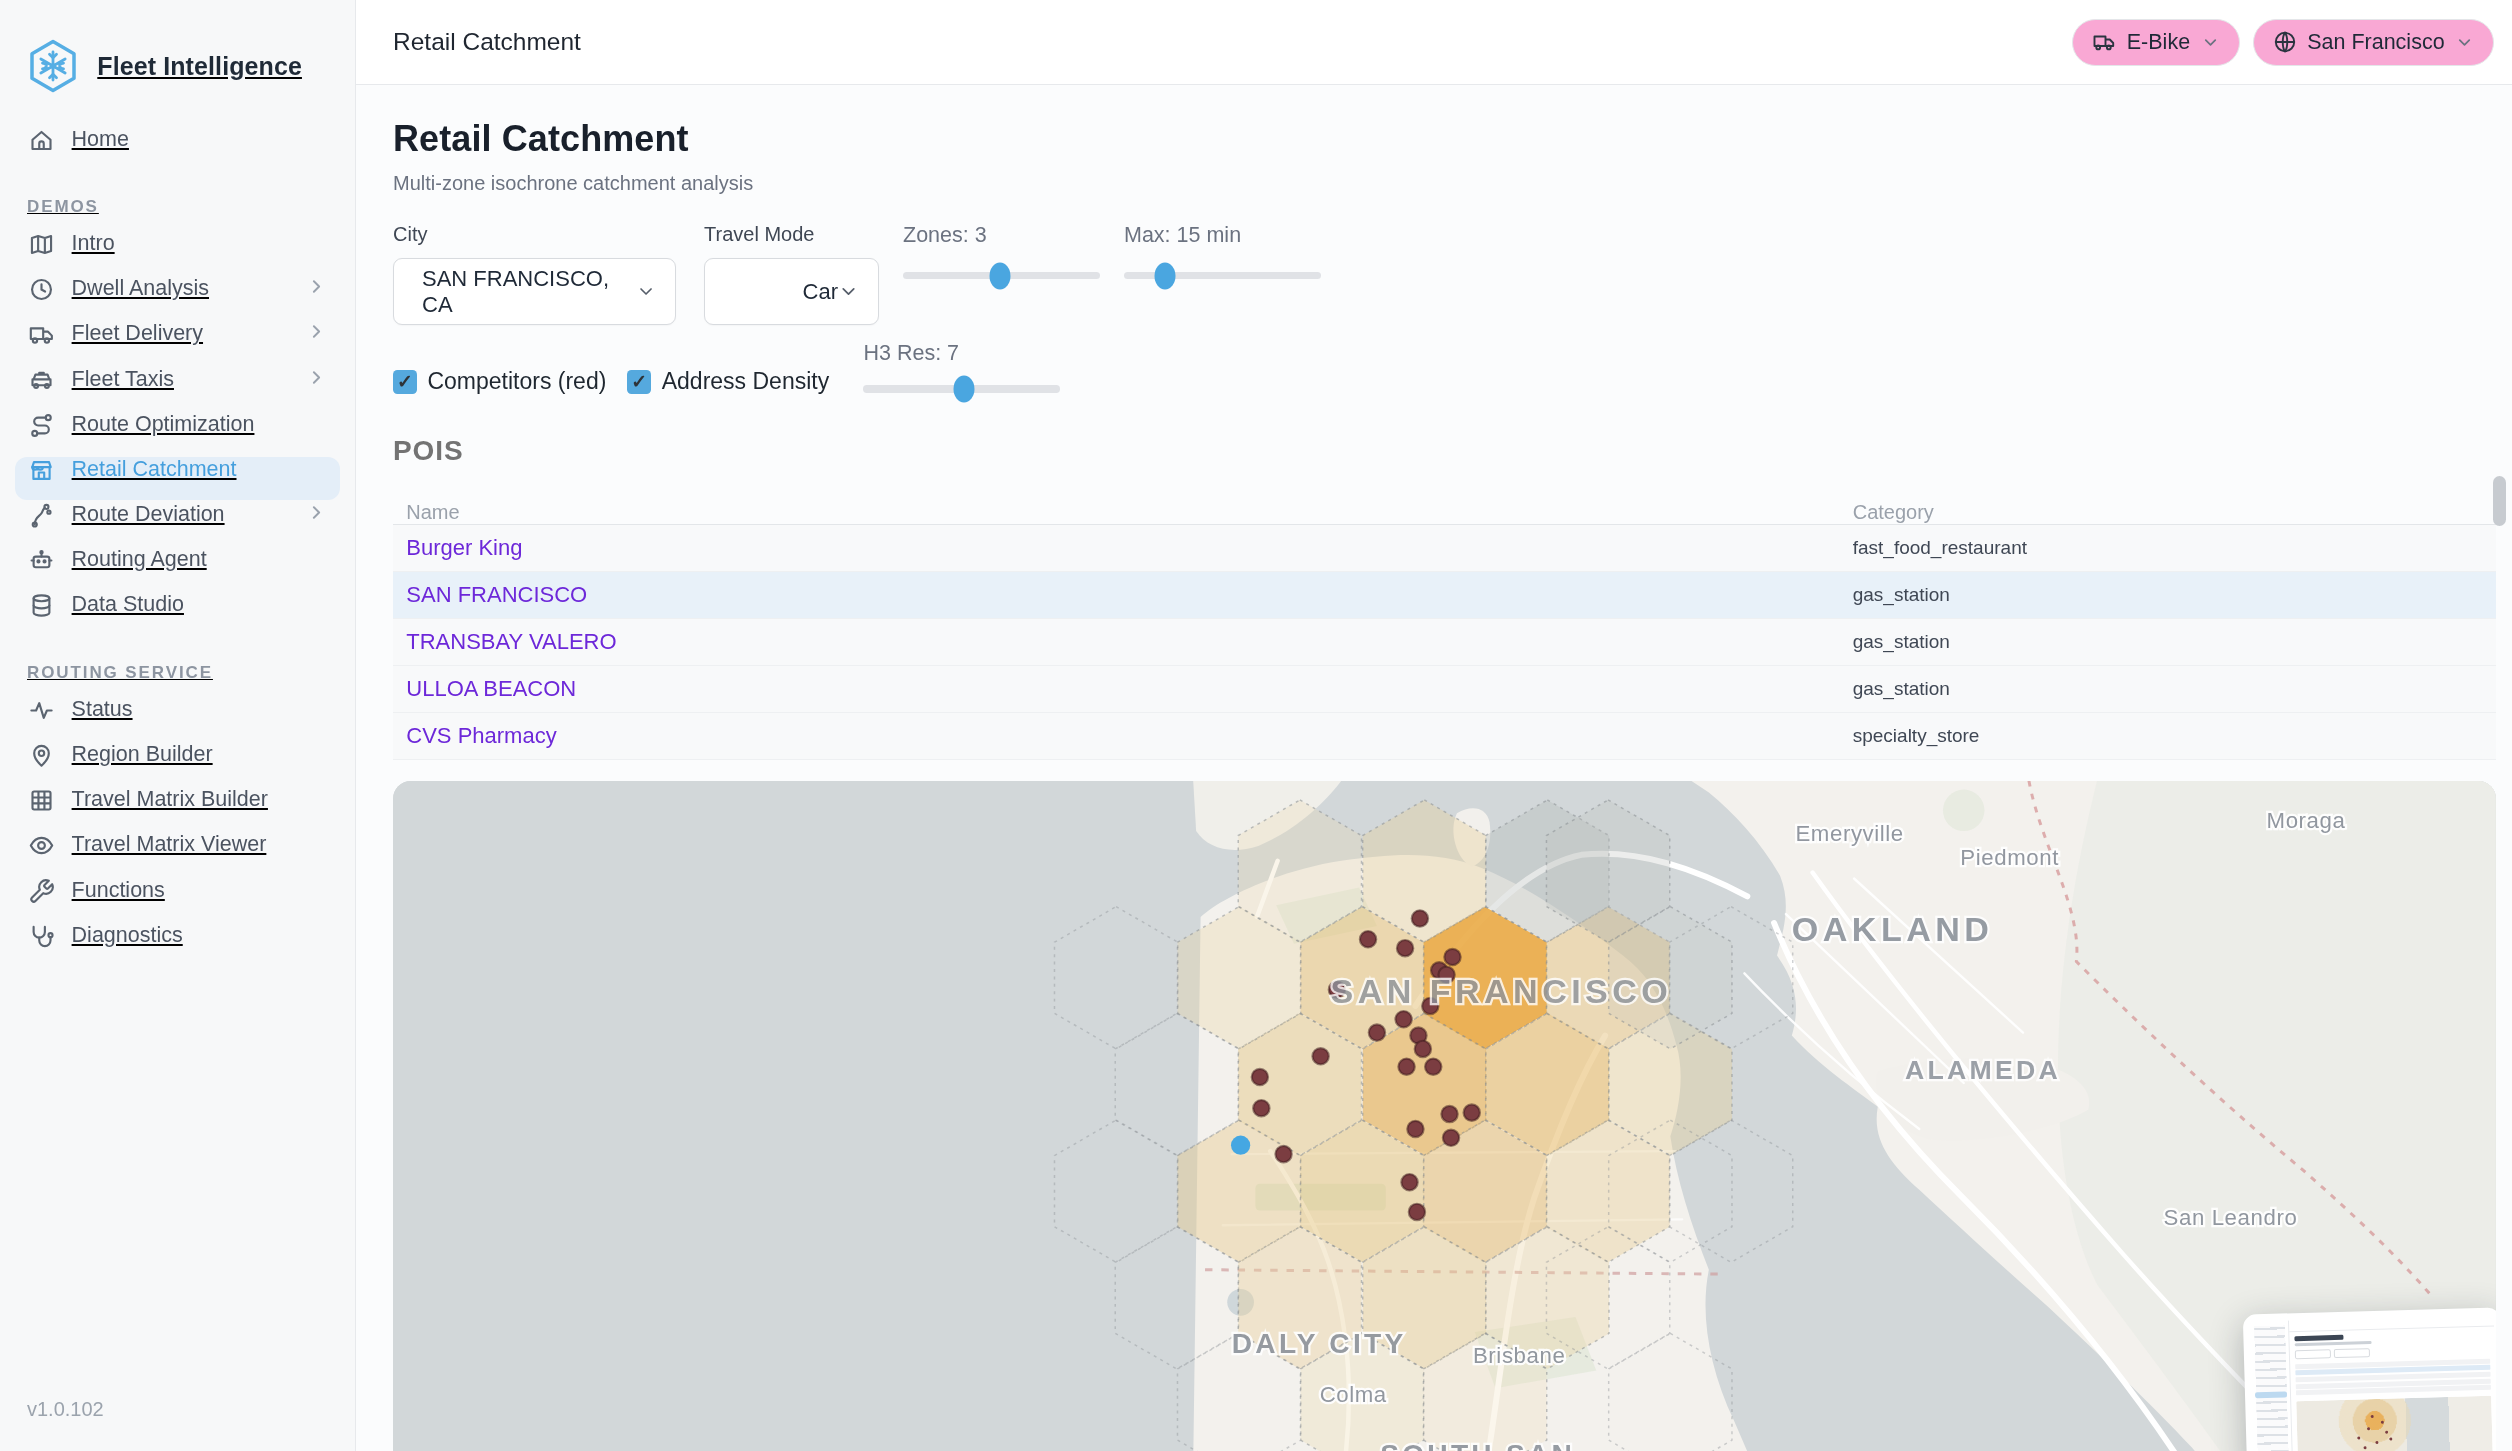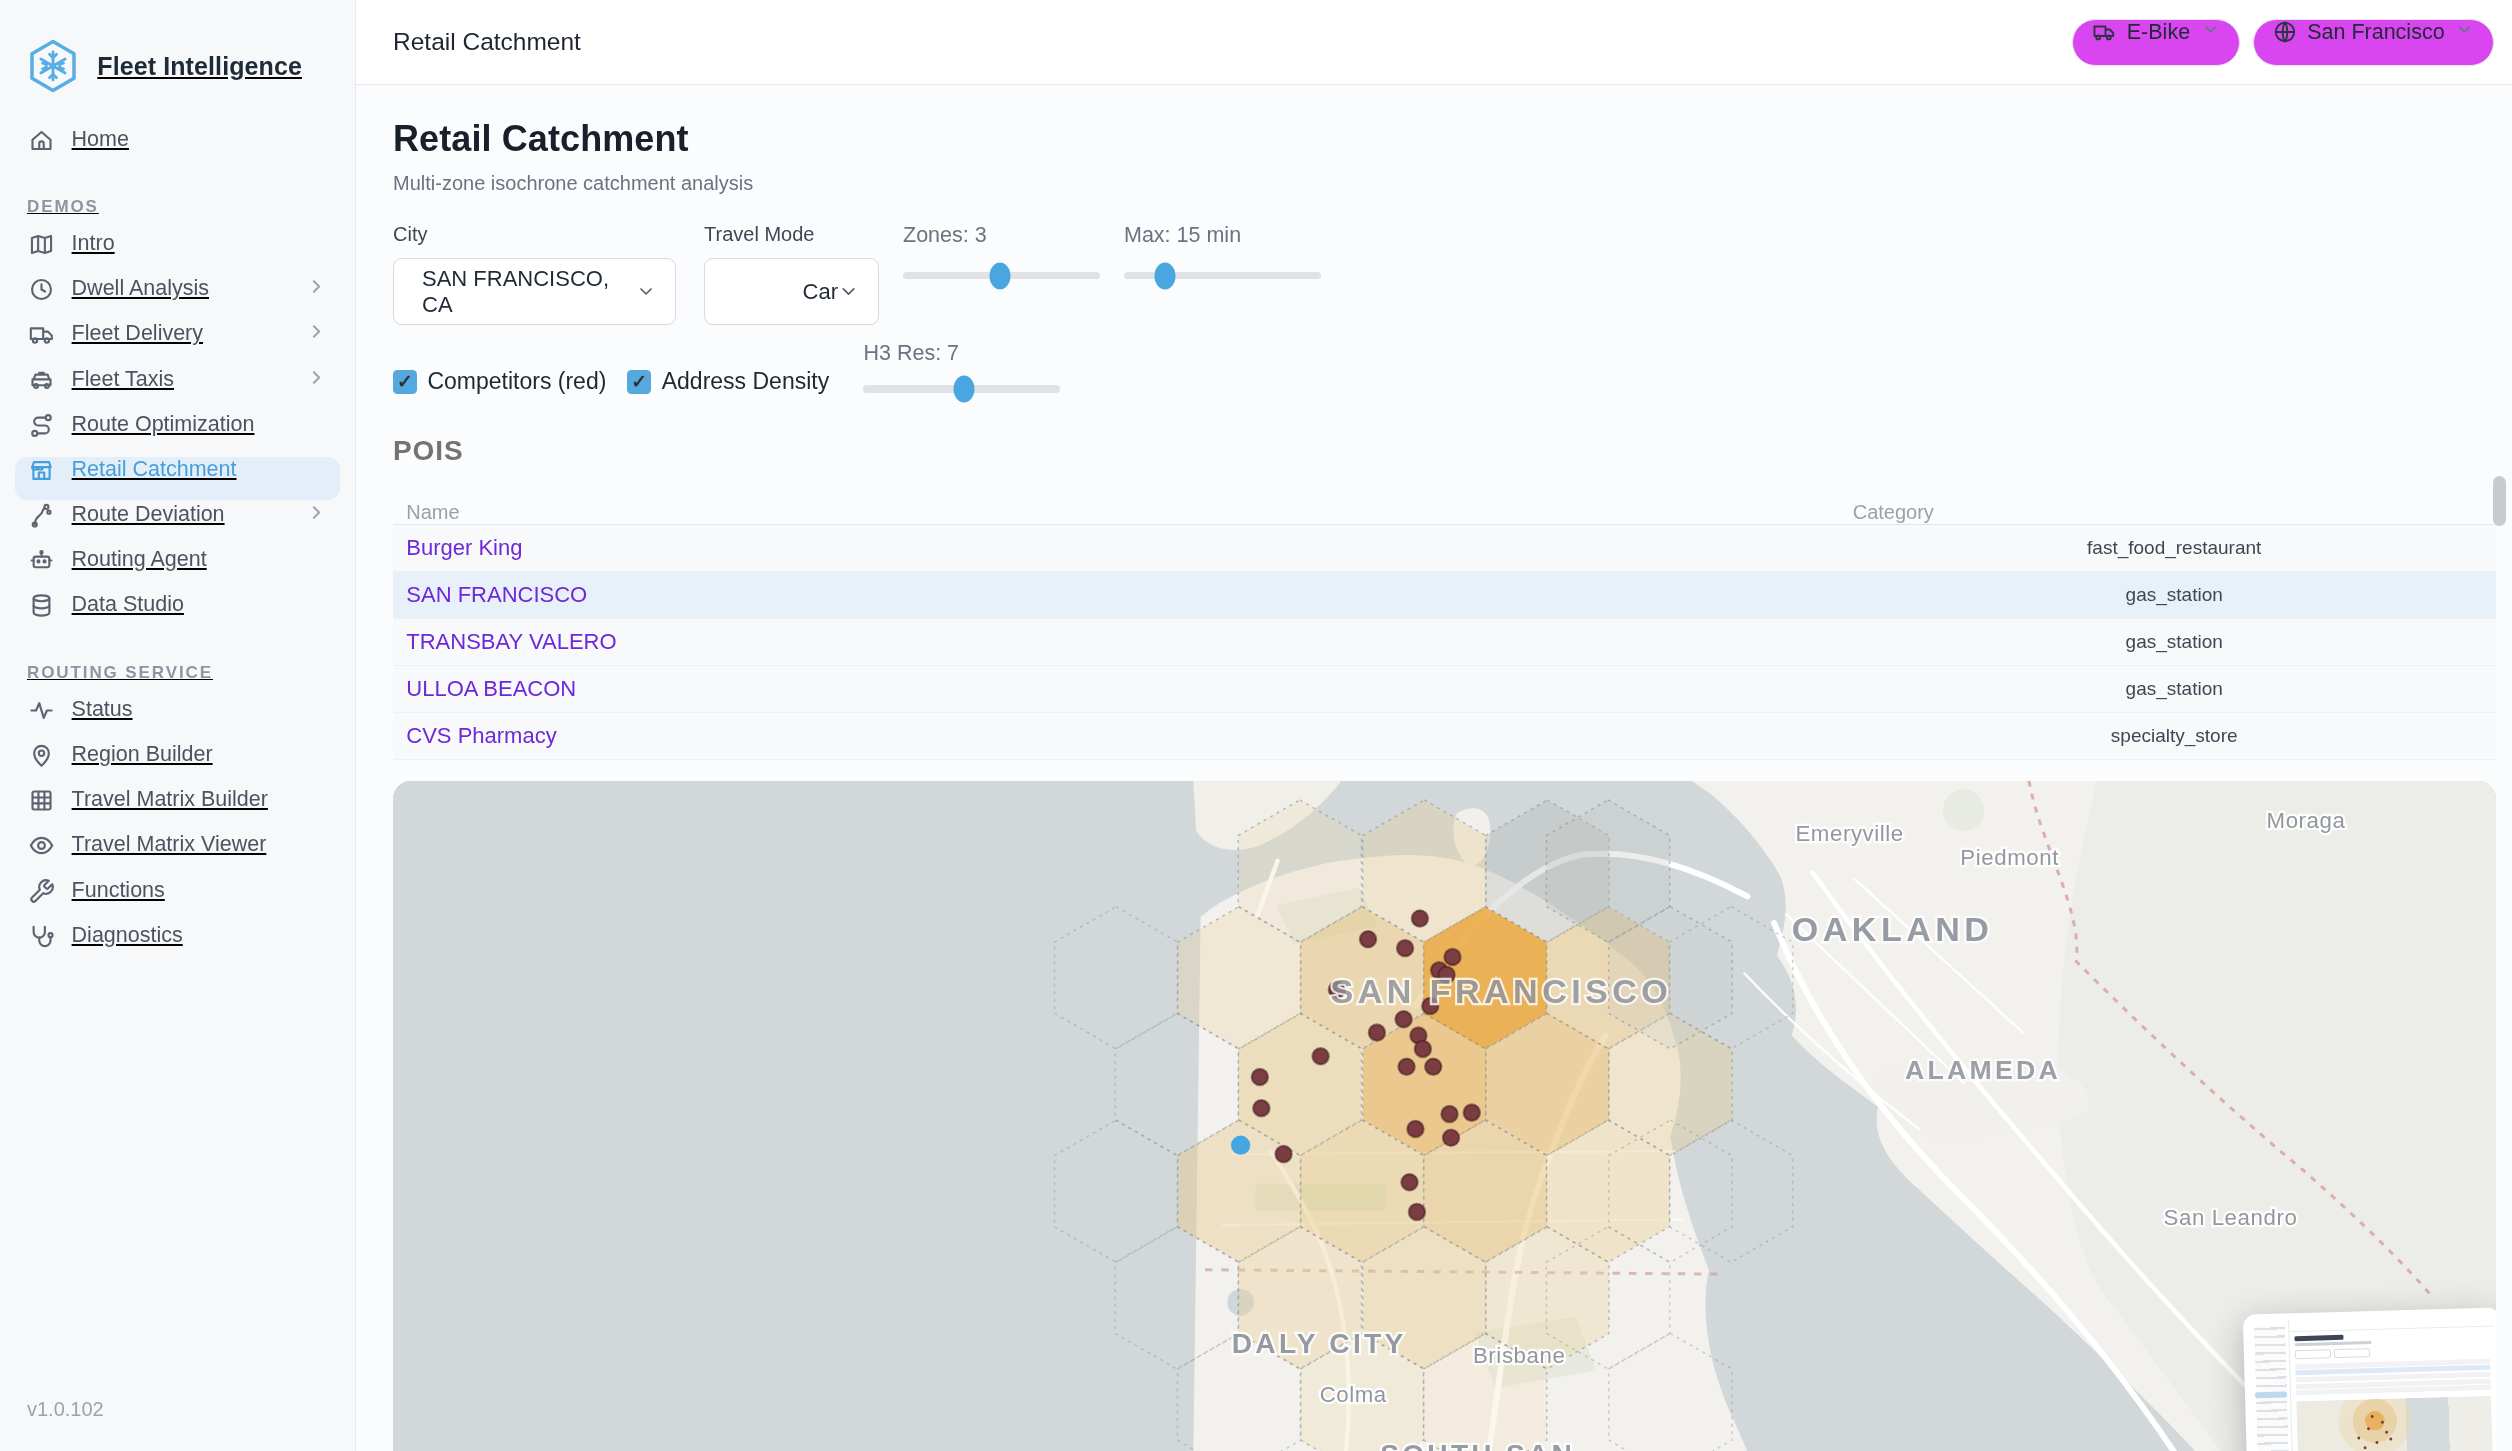--- a/index.html
+++ b/index.html
@@ -24,22 +24,22 @@
   .nav-item.active { background:#e4eef8; color:#459fdd; }
   .nav-item.active .nicon { color:#459fdd; }
   .version { position:absolute; left:27px; bottom:30px; font-size:20px; color:#9ba3ad; }
 
   
   .main { flex:1; display:flex; flex-direction:column; height:100%; background:#fbfcfd; min-width:0; }
   .topbar { height:85px; min-height:85px; background:#fff; border-bottom:0.7px solid #e7e9ec;
     display:flex; align-items:center; padding:0 18px 0 37px; }
   .topbar-title { font-size:24.5px; font-weight:500; color:#1f2630; }
   .pills { margin-left:auto; display:flex; gap:13.3px; }
-  .pill { display:flex; gap:10.4px; height:47px; padding:0 19px;
-    background:#d946ef; border:0.7px solid #e4e6e9; border-radius:25px; font-size:21.5px;
+  .pill { display:flex; align-items:center; gap:10.4px; height:47px; padding:0 19px;
+    background:#f9a8d4; border:0.7px solid #e4e6e9; border-radius:25px; font-size:21.5px;
     color:#1f2937; cursor:pointer; }
   .pill svg { width:24px; height:24px; color:#2b3440; }
   .pill .chev { width:19px; height:19px; color:#6b7280; }
 
   .content { position:relative; flex:1; overflow:hidden; padding:33px 16.3px 0 37px;
     display:flex; flex-direction:column; }
   .page-title { font-size:36px; font-weight:700; color:#19202b; letter-spacing:0.1px; }
   .page-subtitle { margin-top:12px; font-size:20px; color:#6b7280; }
 
   
@@ -68,21 +68,21 @@
 
   
   .pois-heading { margin-top:40px; font-size:28px; font-weight:700; color:#737373; letter-spacing:0.9px; }
   .table { margin-top:15px; }
   .t-head { display:flex; height:43px; align-items:flex-end; border-bottom:1.5px solid #e3e6e9; }
   .t-head .c-name { flex:1; padding-left:13.3px; font-size:20px; color:#9aa1ab; }
   .t-head .c-cat { width:643px; font-size:20px; color:#9aa1ab; }
   .t-row { display:flex; height:47px; align-items:center; background:#f8f9fa;
     border-bottom:0.7px solid #eef0f2; cursor:pointer; }
   .t-row .c-name { flex:1; padding-left:13.3px; font-size:22px; color:#6d28d9; }
-  .t-row .c-cat { width:643px; font-size:19px; color:#3f4754;text-align:center; }
+  .t-row .c-cat { width:643px; font-size:19px; color:#3f4754; }
   .t-row.selected { background:#e8f1f9; }
 
   
   .map-wrap { position:relative; margin-top:21px; flex:1; min-height:682px;
     border-radius:18px 18px 0 0; overflow:hidden; background:#d2d7d9; }
   .map-wrap svg { display:block; width:100%; height:684px; }
 
   .scroll-thumb { position:absolute; right:6px; top:391px; width:12.6px; height:50px;
     border-radius:6.7px; background:#c7cbd0; }
 

